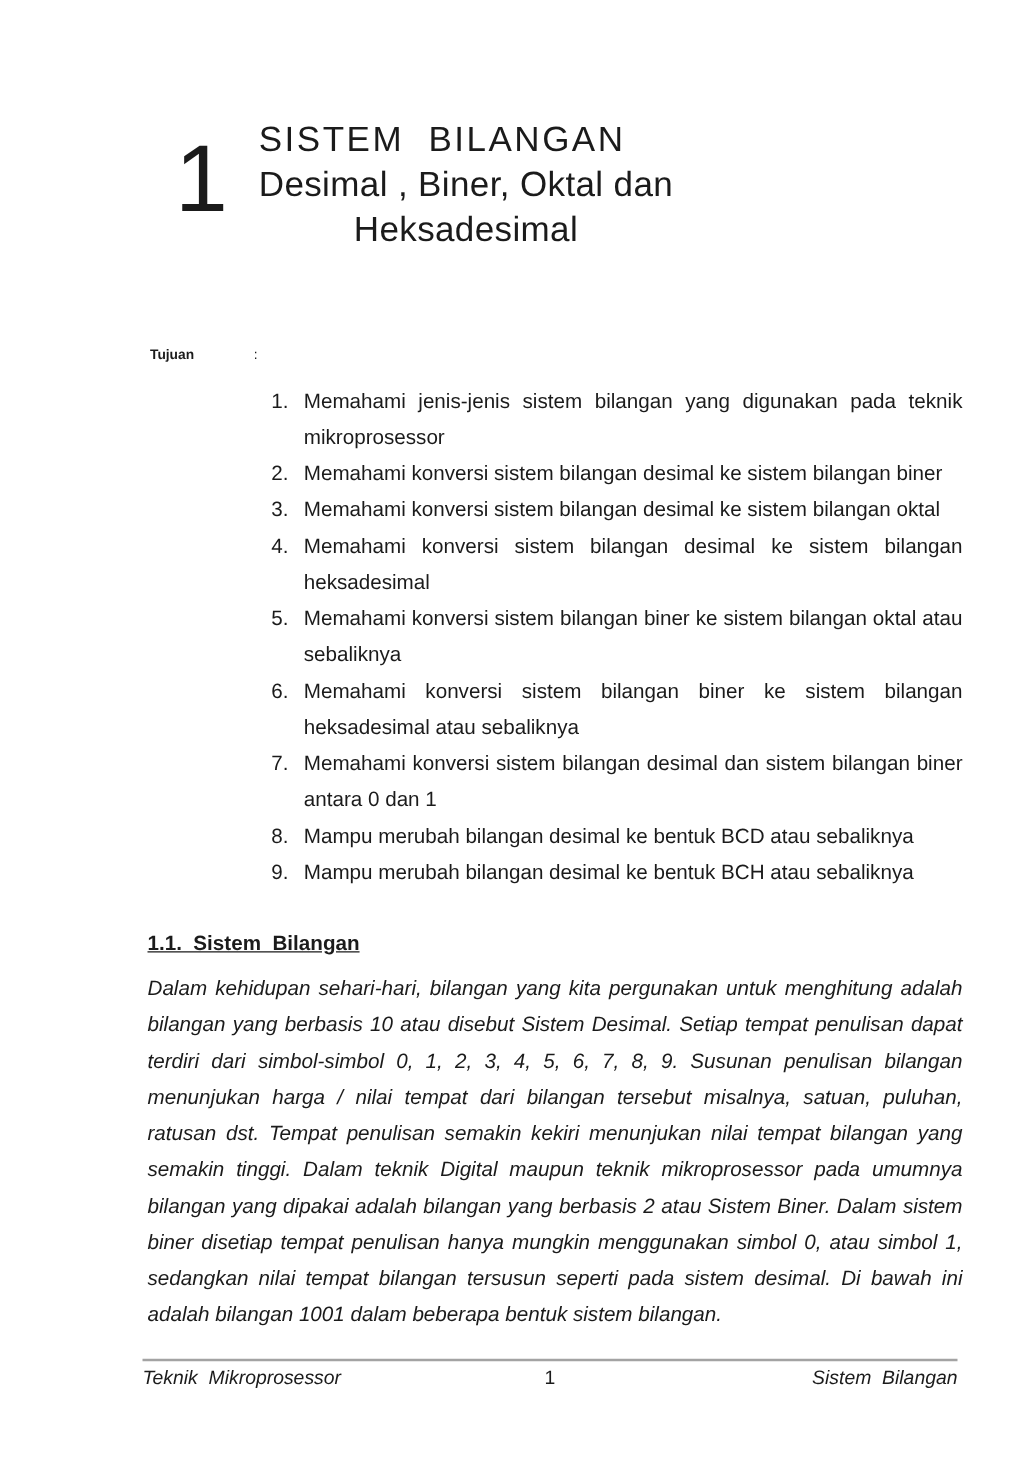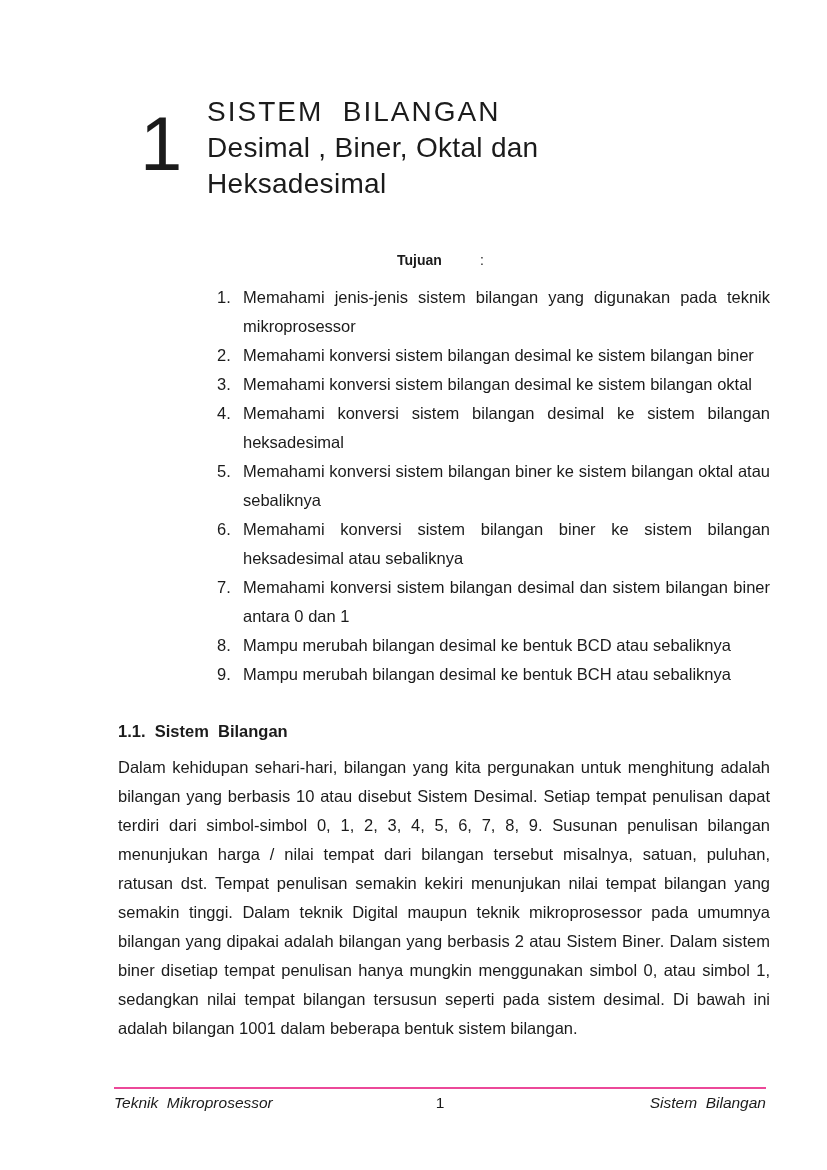--- a/index.html
+++ b/index.html
@@ -39,29 +39,28 @@
     font-size: 28px;
     line-height: 36px;
     font-weight: 400;
     letter-spacing: 0.3px;
   }
   .chapter-title .t1 {
     display: block;
     letter-spacing: 2px;
     white-space: pre-wrap;
   }
-  .chapter-title .t2, .chapter-title .t3 { display: block; }
+  .chapter-title .t2, .chapter-title .t3 { display: block; text-align: center; }
 
   
   .tujuan {
     display: flex;
-    margin-top: 44px;
-    font-size: 14px;
+    margin-top: 68px;
+    font-size: 11px;
     line-height: 29px;
-    justify-content: center;
   }
   .tujuan-label { flex: none; width: 83px; margin-left: 2px; font-weight: 700; }
   .tujuan-colon { flex: none; width: 13px; }
   .tujuan-intro { white-space: pre-wrap; }
 
   
   .objectives { margin-top: 8px; margin-left: 99px; }
   .obj-row {
     display: flex;
     font-size: 16.5px;
@@ -70,43 +69,45 @@
   .obj-num { flex: none; width: 26px; }
   .obj-text { flex: 1; text-align: justify; }
 
   
   .section-heading {
     margin-top: 28px;
     font-size: 16.5px;
     line-height: 29px;
     font-weight: 700;
     white-space: pre-wrap;
+    text-decoration: underline;
   }
   .sub-heading {
     font-size: 16.5px;
     line-height: 29px;
     font-weight: 700;
     white-space: pre-wrap;
   }
 
   
   .body-paragraph {
     margin-top: 7px;
     font-size: 16.5px;
     line-height: 29px;
     text-align: justify;
+    font-style: italic;
   }
 
   
   .footer {
     position: absolute;
     left: 114px;
     top: 1087px;
     width: 652px;
-    border-top: 2px solid #ec4899;
+    border-top: 2px solid #a3a3a3;
     padding-top: 4px;
     display: flex;
     font-size: 15.5px;
     line-height: 20px;
     white-space: pre-wrap;
   }
   .footer-left  { flex: 1; text-align: left;  font-style: italic; }
   .footer-center{ flex: 1; text-align: center; font-style: normal; }
   .footer-right { flex: 1; text-align: right; font-style: italic; }
 </style>

